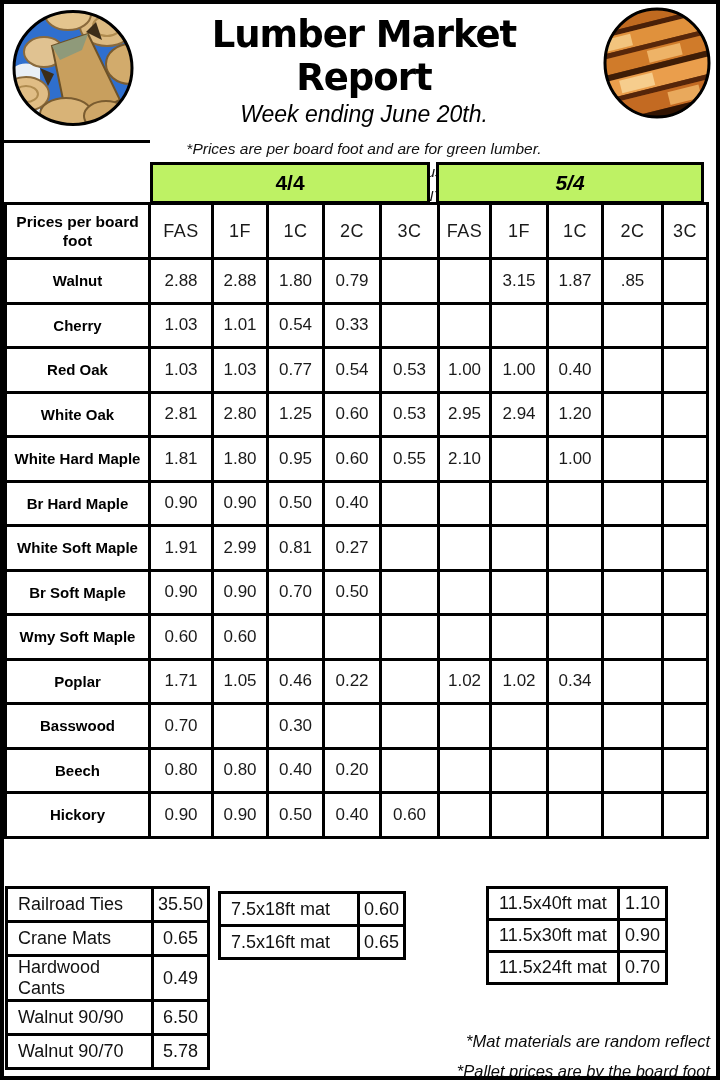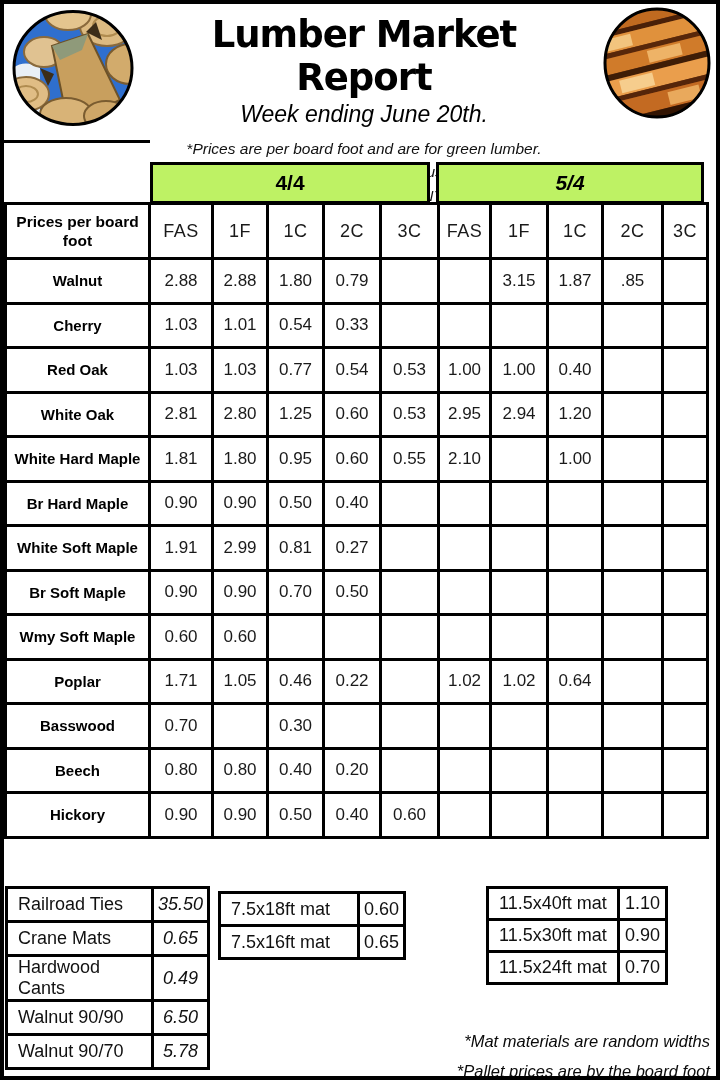--- a/index.html
+++ b/index.html
@@ -29,21 +29,21 @@
   .corner-cell { font-weight:700; font-size:15.5px; line-height:1.25; }
   .grade { font-weight:400; font-size:18px; color:#1a1a1a; letter-spacing:0.5px; }
   .price-table tbody td { height:41.5px; }
   .species { font-weight:700; font-size:15px; }
   .val { font-size:17px; color:#1a1a1a; }
   
   .btable { position:absolute; font-size:18px; color:#111; }
   .btable td { border:3px solid #000; box-sizing:border-box; }
   .btable td.lbl { text-align:left; padding:0 6px 0 10px;margin-left:27px; }
   .btable td.num { text-align:center; padding:0 4px; }
-  .t-left   { left:1px;   top:882px; } .t-left td   { height:34px; } .t-left .lbl { width:146px; } .t-left .num { width:56px;font-style:italic; }
+  .t-left   { left:1px;   top:882px; } .t-left td   { height:34px; } .t-left .lbl { width:146px; } .t-left .num { width:56px; }
   .t-mid    { left:214px; top:887px; } .t-mid td    { height:33px; } .t-mid .lbl  { width:139px; } .t-mid .num  { width:45px; }
   .t-right  { left:482px; top:882px; } .t-right td  { height:32px; } .t-right .lbl{ width:131px; } .t-right .num{ width:48px; }
   .footnotes { position:absolute; right:6px; top:1022px; text-align:right;
     font-style:italic; font-size:16.5px; line-height:30px; color:#0a0a0a; }
 </style>
 </head>
 <body>
 
 <div class="page">
 
@@ -269,21 +269,21 @@
         </tr>
         <tr>
           <td class="species">Poplar</td>
           <td class="val">1.71</td>
           <td class="val">1.05</td>
           <td class="val">0.46</td>
           <td class="val">0.22</td>
           <td class="val"></td>
           <td class="val">1.02</td>
           <td class="val">1.02</td>
-          <td class="val">0.64</td>
+          <td class="val">0.34</td>
           <td class="val"></td>
           <td class="val"></td>
         </tr>
         <tr>
           <td class="species">Basswood</td>
           <td class="val">0.70</td>
           <td class="val"></td>
           <td class="val">0.30</td>
           <td class="val"></td>
           <td class="val"></td>
@@ -369,17 +369,17 @@
           <td class="num">0.90</td>
         </tr>
         <tr>
           <td class="lbl">11.5x24ft mat</td>
           <td class="num">0.70</td>
         </tr>
       </tbody>
     </table>
 
   <div class="footnotes">
-    <div>*Mat materials are random widths</div>
+    <div>*Mat materials are random reflect</div>
     <div>*Pallet prices are by the board foot</div>
   </div>
 
 </div>
 
 </body></html>

